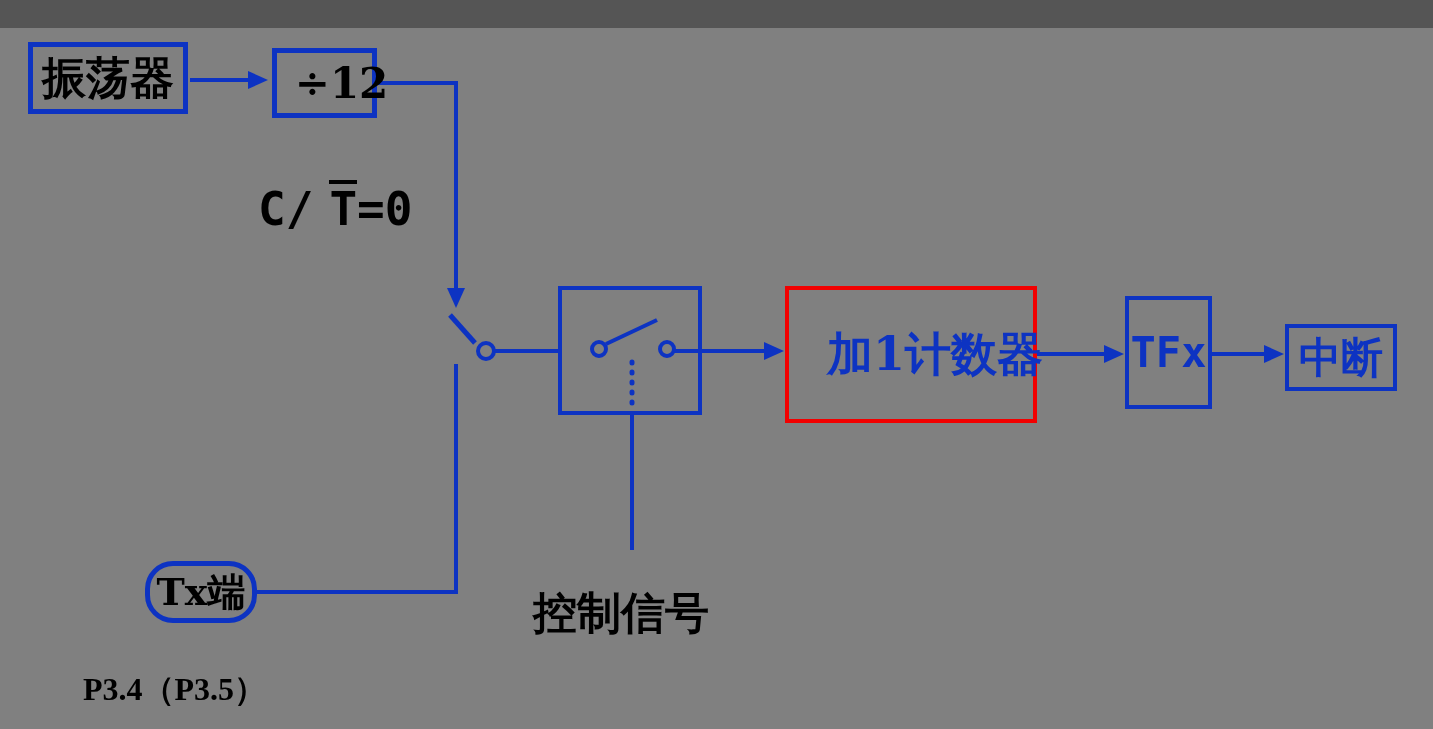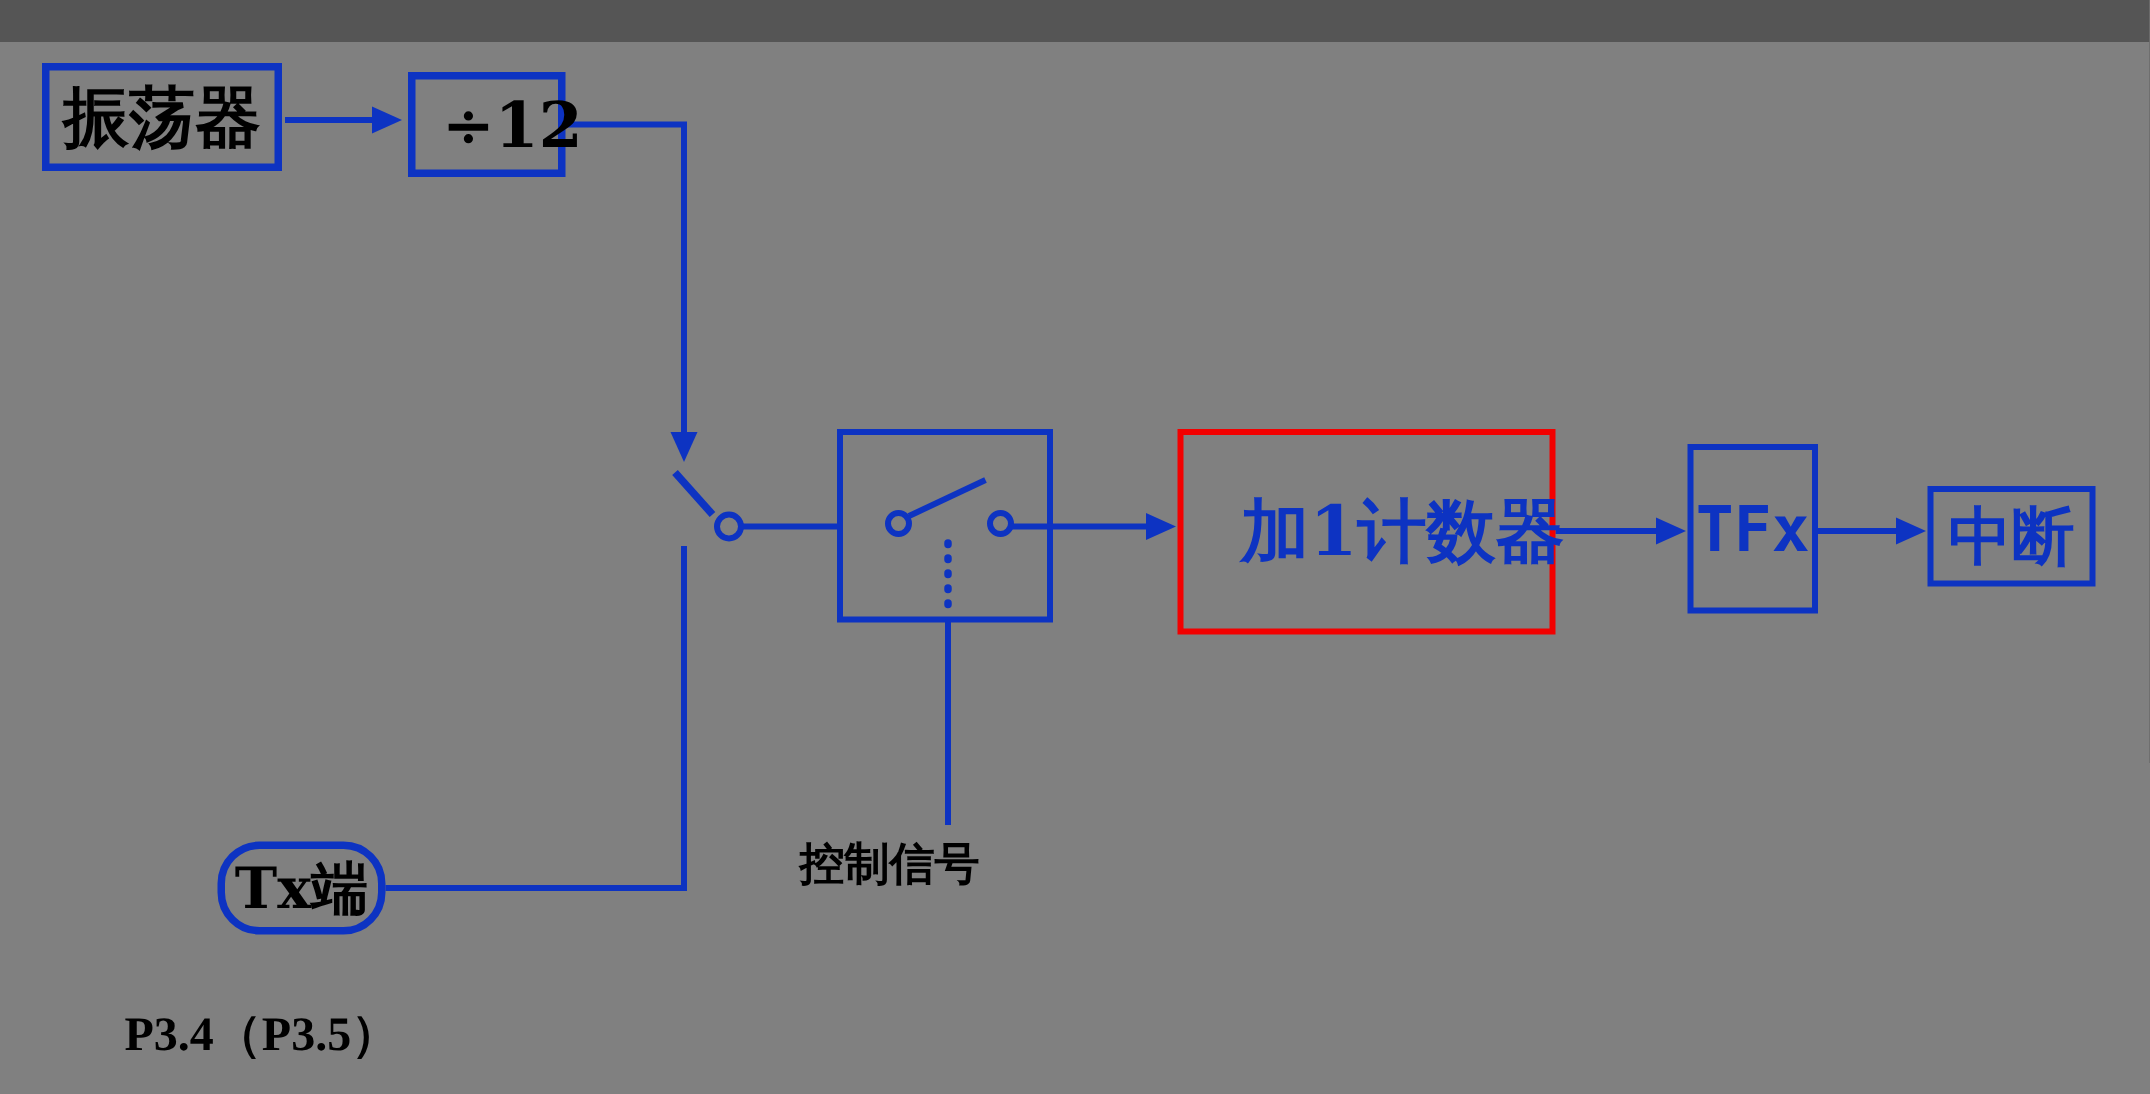--- a/index.html
+++ b/index.html
@@ -70,22 +70,22 @@
   .mode0{top:152px;}
   .mode1{top:405px;}
   .mode-label .prefix{margin-right:16px;}
   .mode-label .ov{
     display:inline-block;
     border-top:4px solid var(--black);
     padding-top:2px;
     line-height:1;
   }
   .ctrl{
-    left:533px;top:528px;
-    font-size:30px;
+    left:533px;top:556px;
+    font-size:44px;
   }
   .p34{
     left:83px;top:640px;
     font-family:"Liberation Serif",serif;
     font-weight:700;
     font-size:32px;
   }
 </style>
 </head>
 <body>
@@ -141,19 +141,22 @@
   </div>
 
   <div class="box box-blue-thin tfx">
     <span class="blue-text">TFx</span>
   </div>
 
   <div class="box box-blue-thin intr">
     <span class="cjk blue-text">中断</span>
   </div>
 
+  <div class="freelabel mode-label mode0">
+    <span class="prefix">C/</span><span class="ov">T</span><span>=0</span>
+  </div>
 
 
   <div class="freelabel cjk ctrl">控制信号</div>
 
   <div class="freelabel p34">P3.4（P3.5）</div>
 
 </div>
 
 </body></html>

